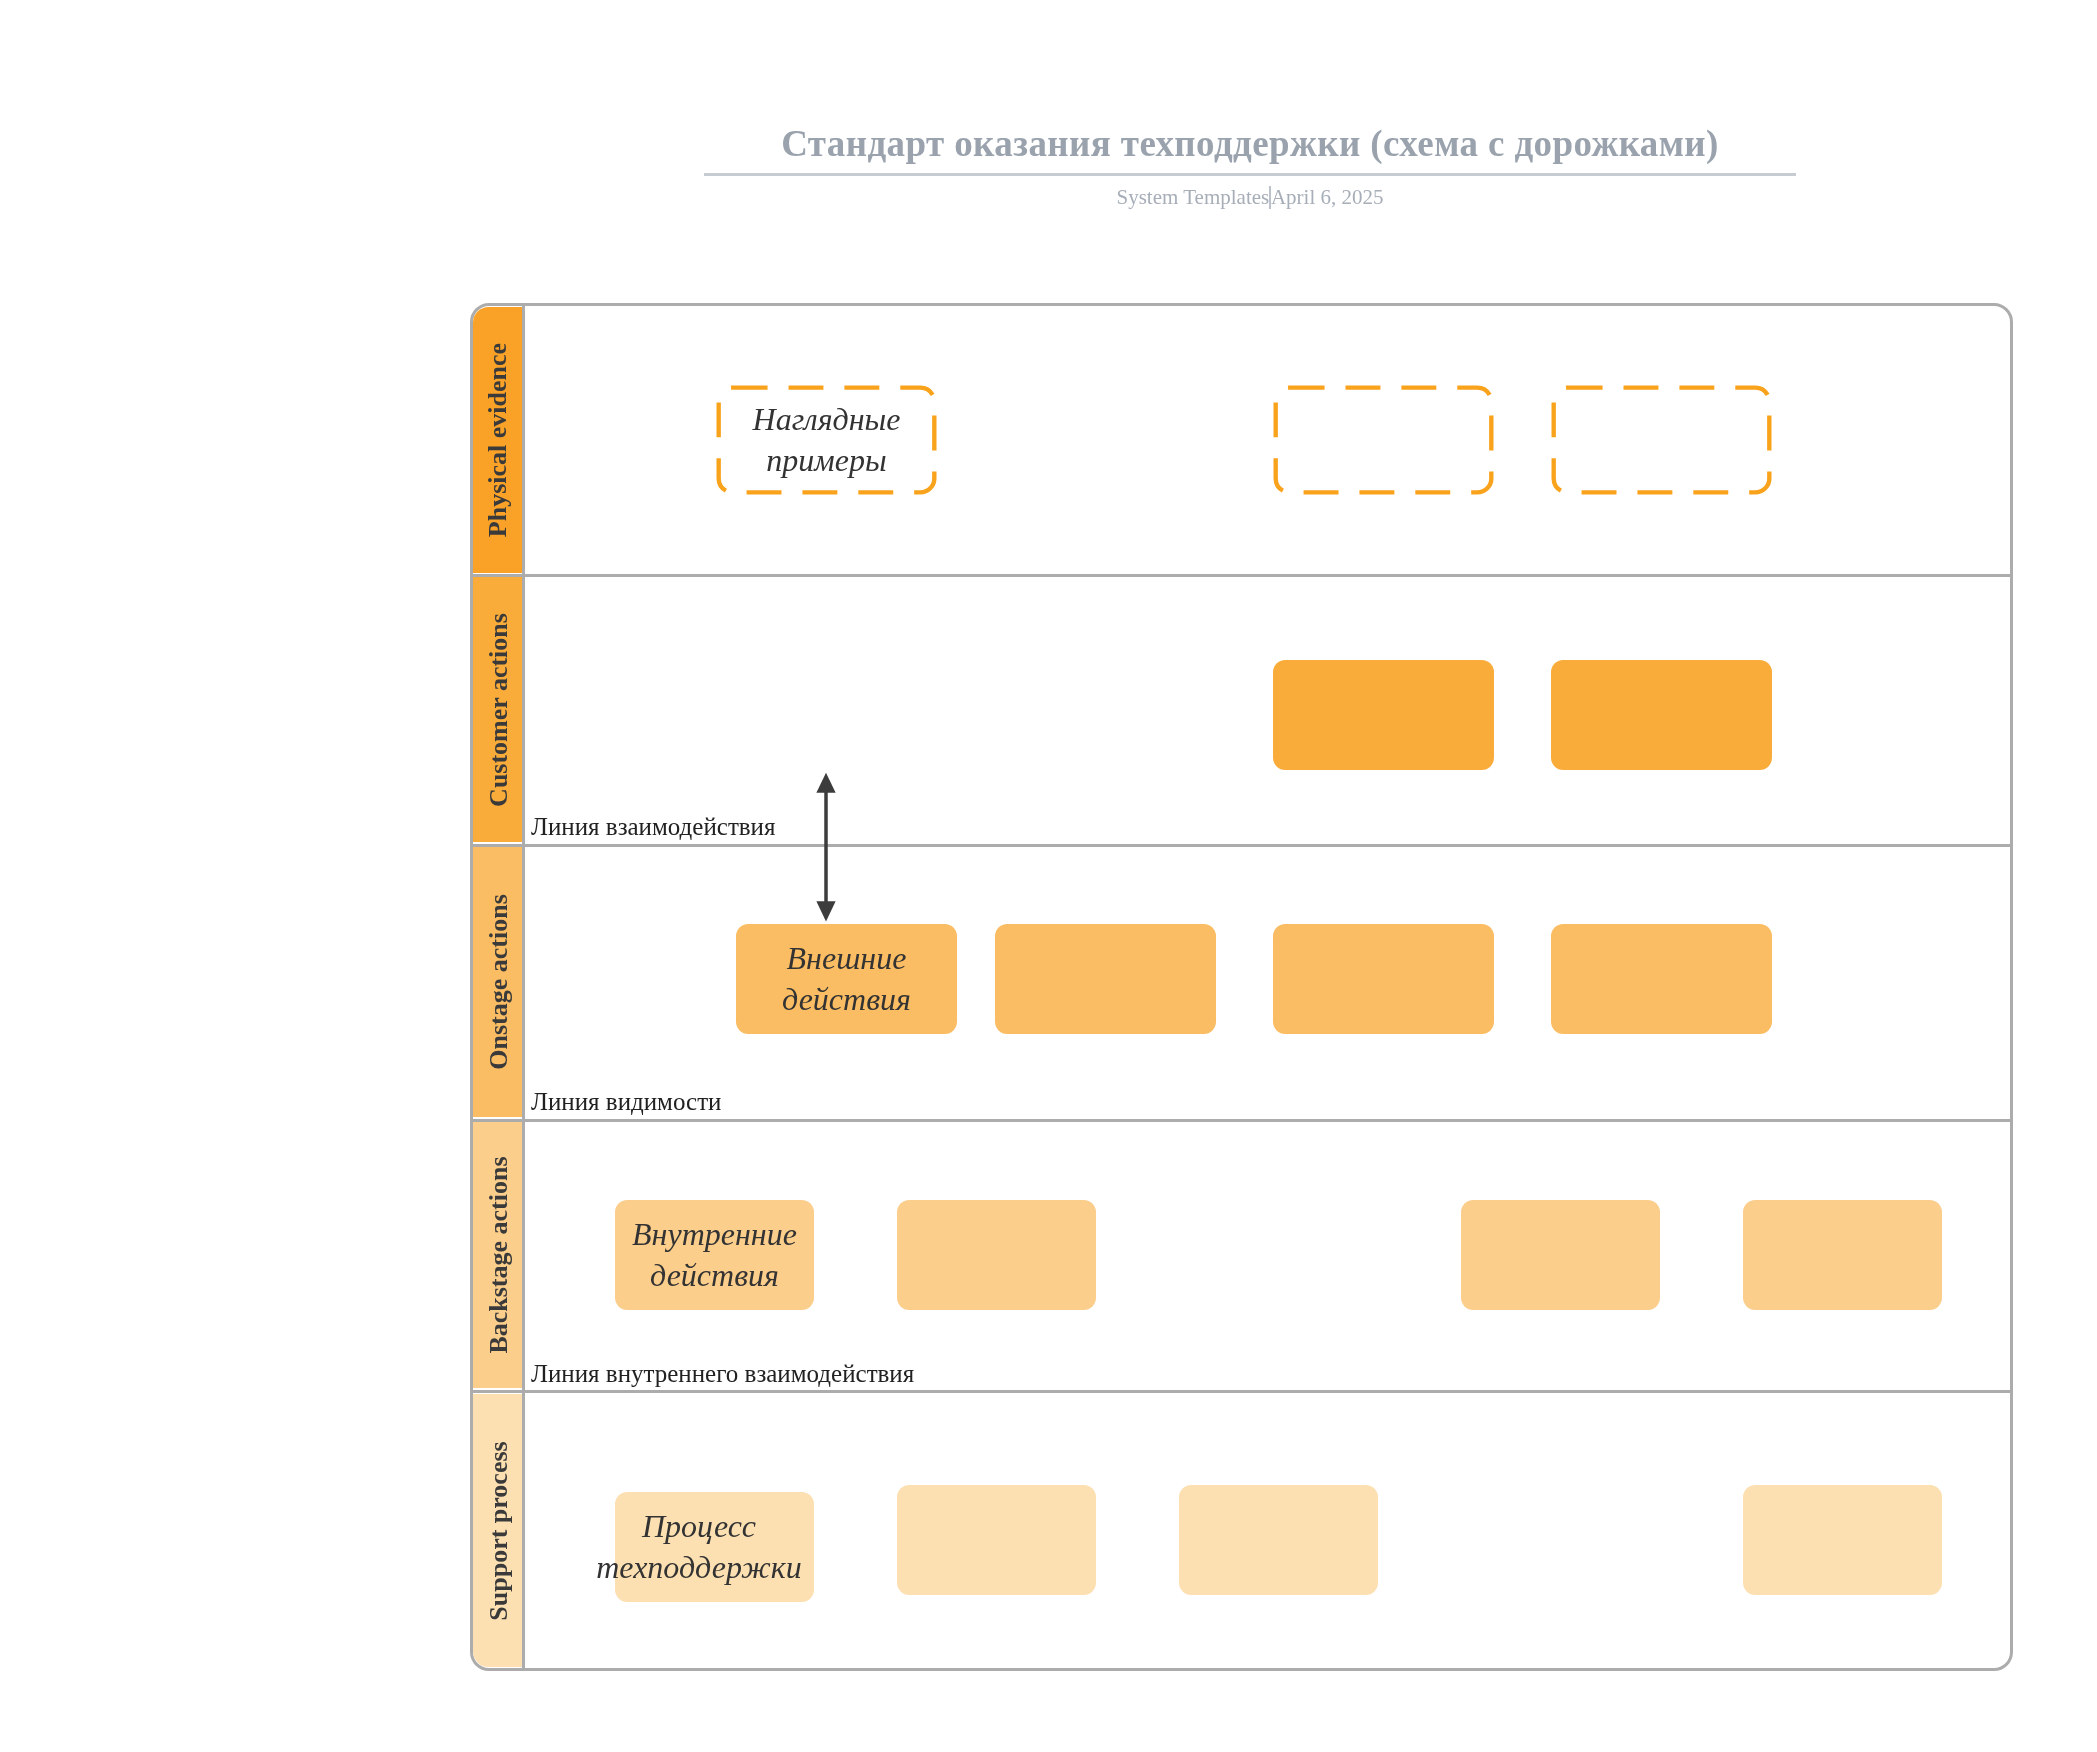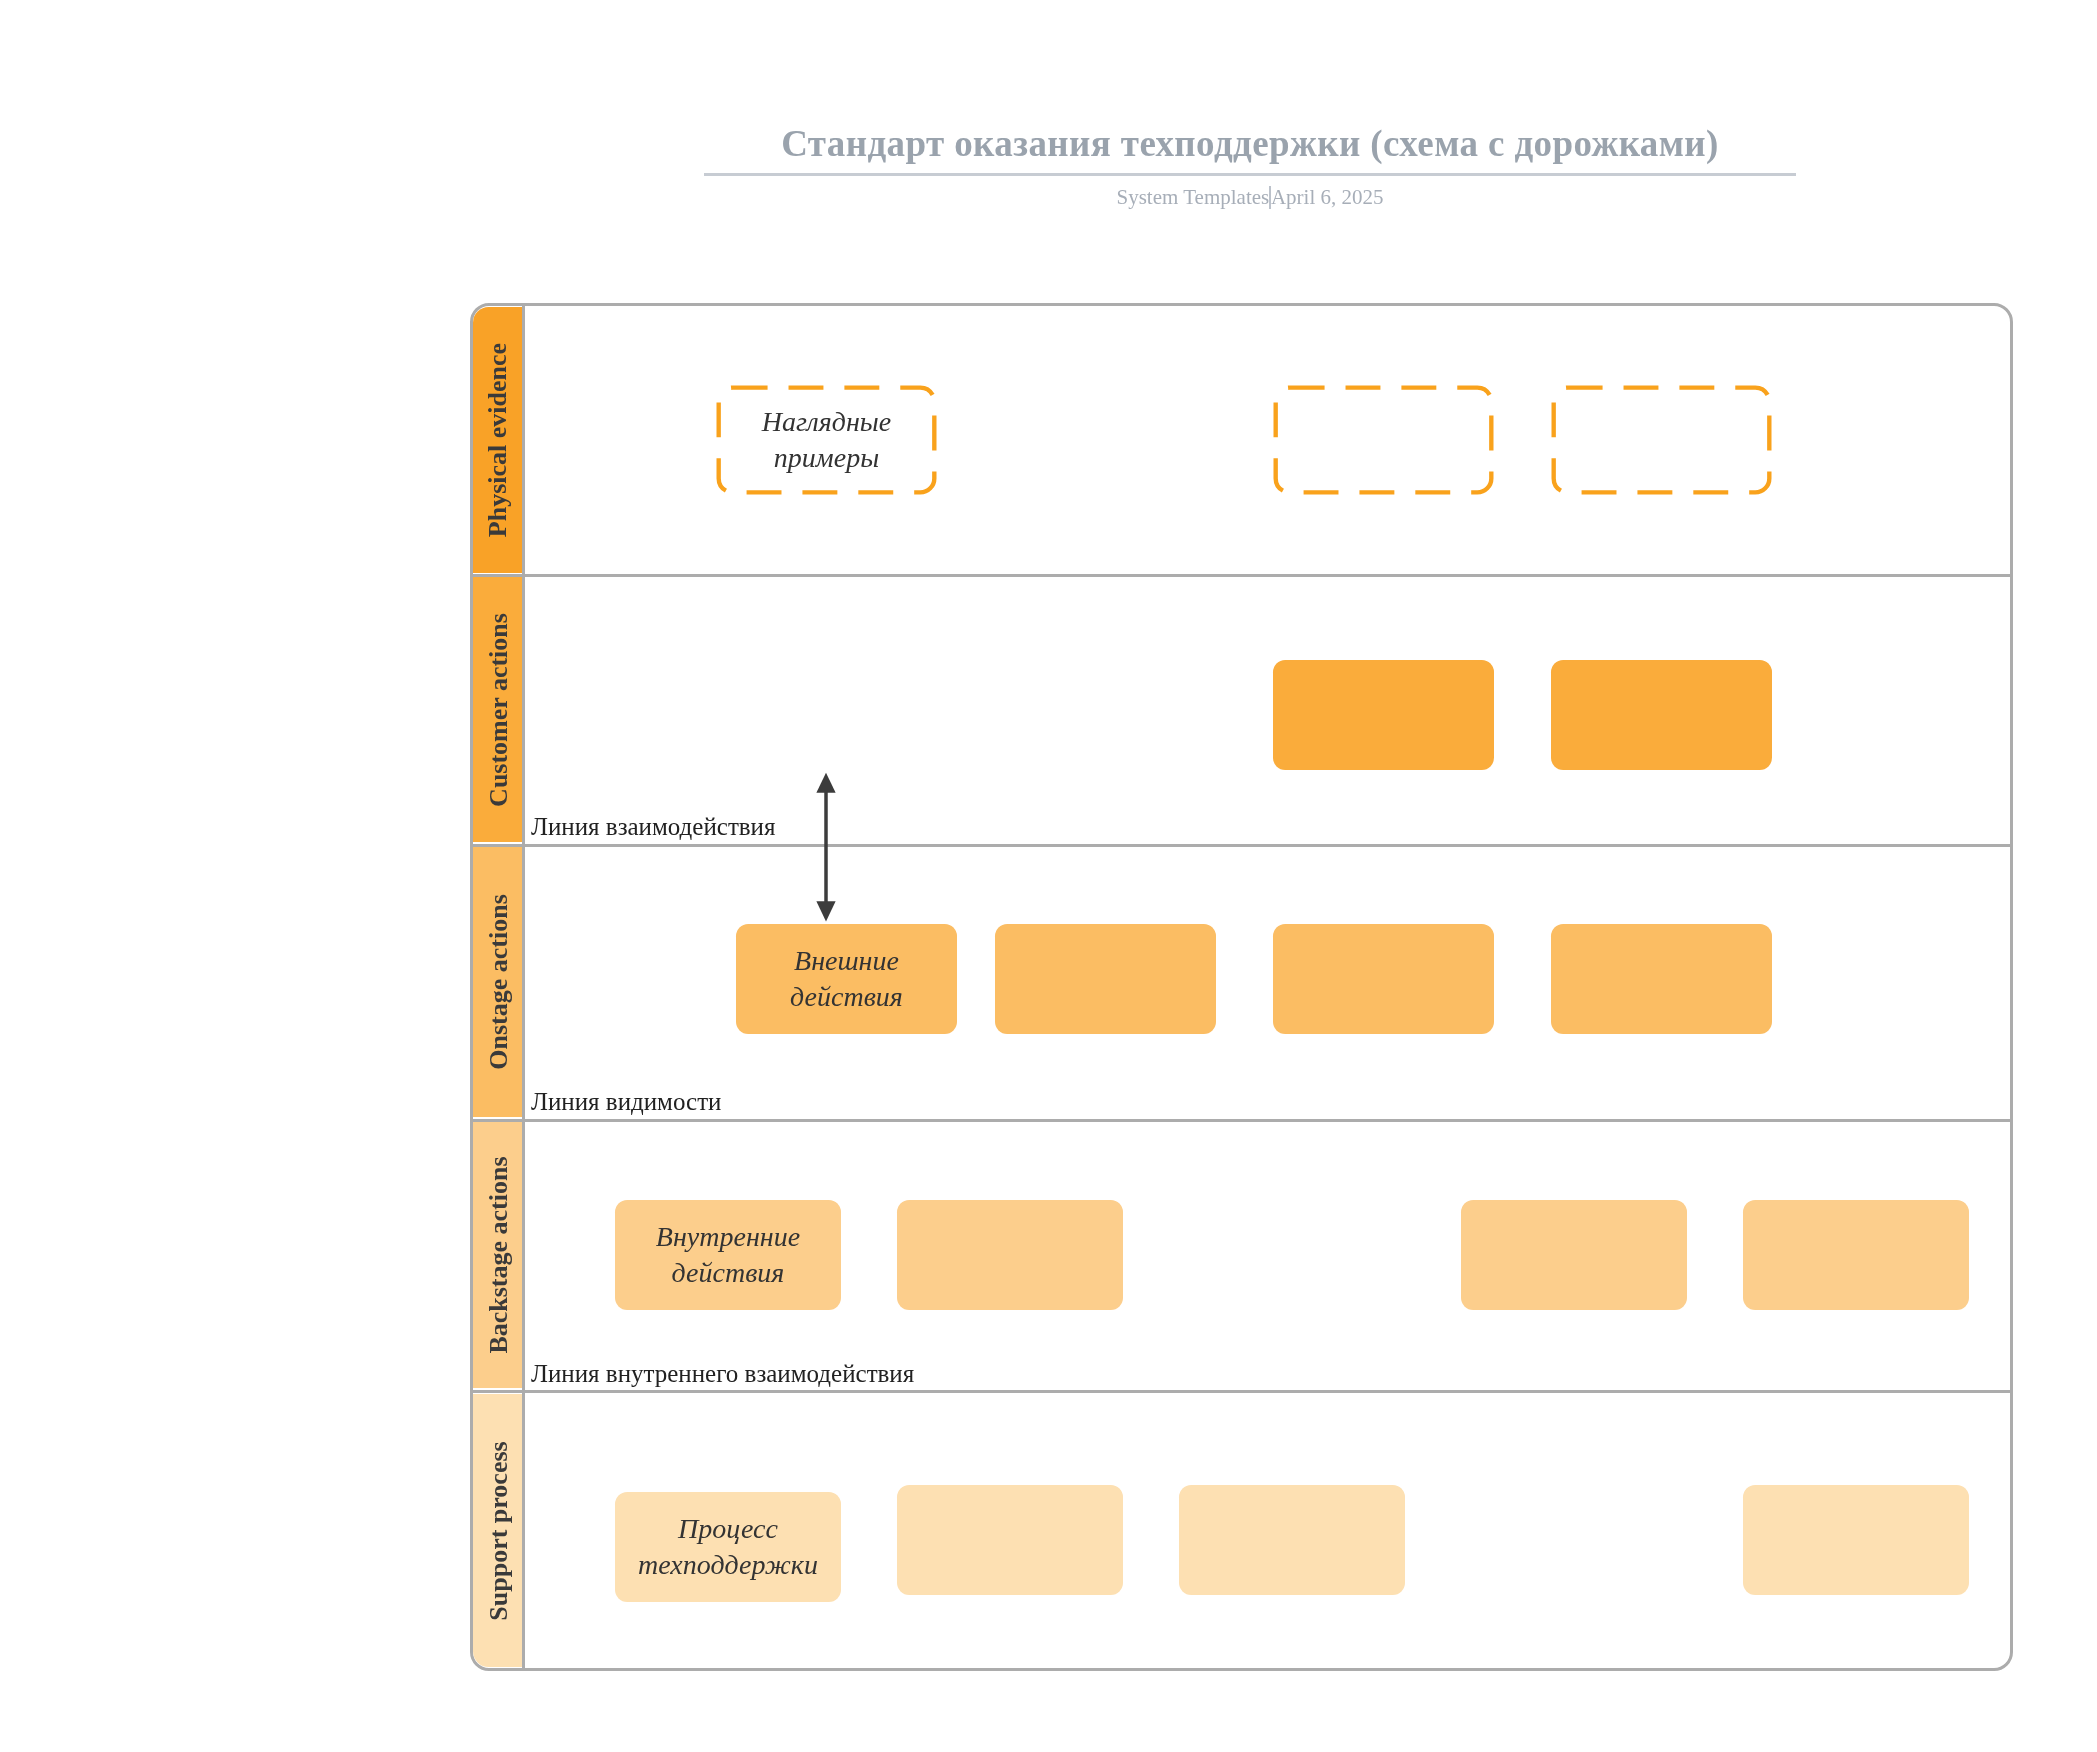--- a/index.html
+++ b/index.html
@@ -75,23 +75,23 @@
   }
   .line-label-1 { top: 812px; }
   .line-label-2 { top: 1087px; }
   .line-label-3 { top: 1359px; }
   
   .box {
     position: absolute; width: 221px; height: 110px;
     box-sizing: border-box; border-radius: 12.2px;
     display: flex; align-items: center; justify-content: center;
     text-align: center; padding: 5.2px 12.2px;
-    font-style: italic; font-size: 28px; line-height: 1.28; color: #333333;
+    font-style: italic; font-size: 32px; line-height: 1.28; color: #333333;
   }
-  .box.wide { width: 226px; }
+  .box.wide { width: 199px; }
   .box.dashed { background: transparent; }
   .box.dashed svg { position: absolute; left: 0; top: 0; }
   .box.dashed .box-text { position: relative; }
   .fill-2 { background: var(--c-lane2, #FAAC3B); }
   .fill-3 { background: var(--c-lane3, #FBBD63); }
   .fill-4 { background: var(--c-lane4, #FCCE8C); }
   .fill-5 { background: var(--c-lane5, #FDE0B2); }
   .arrow-svg { position: absolute; left: 811px; top: 770px; }
 </style>
 </head>

